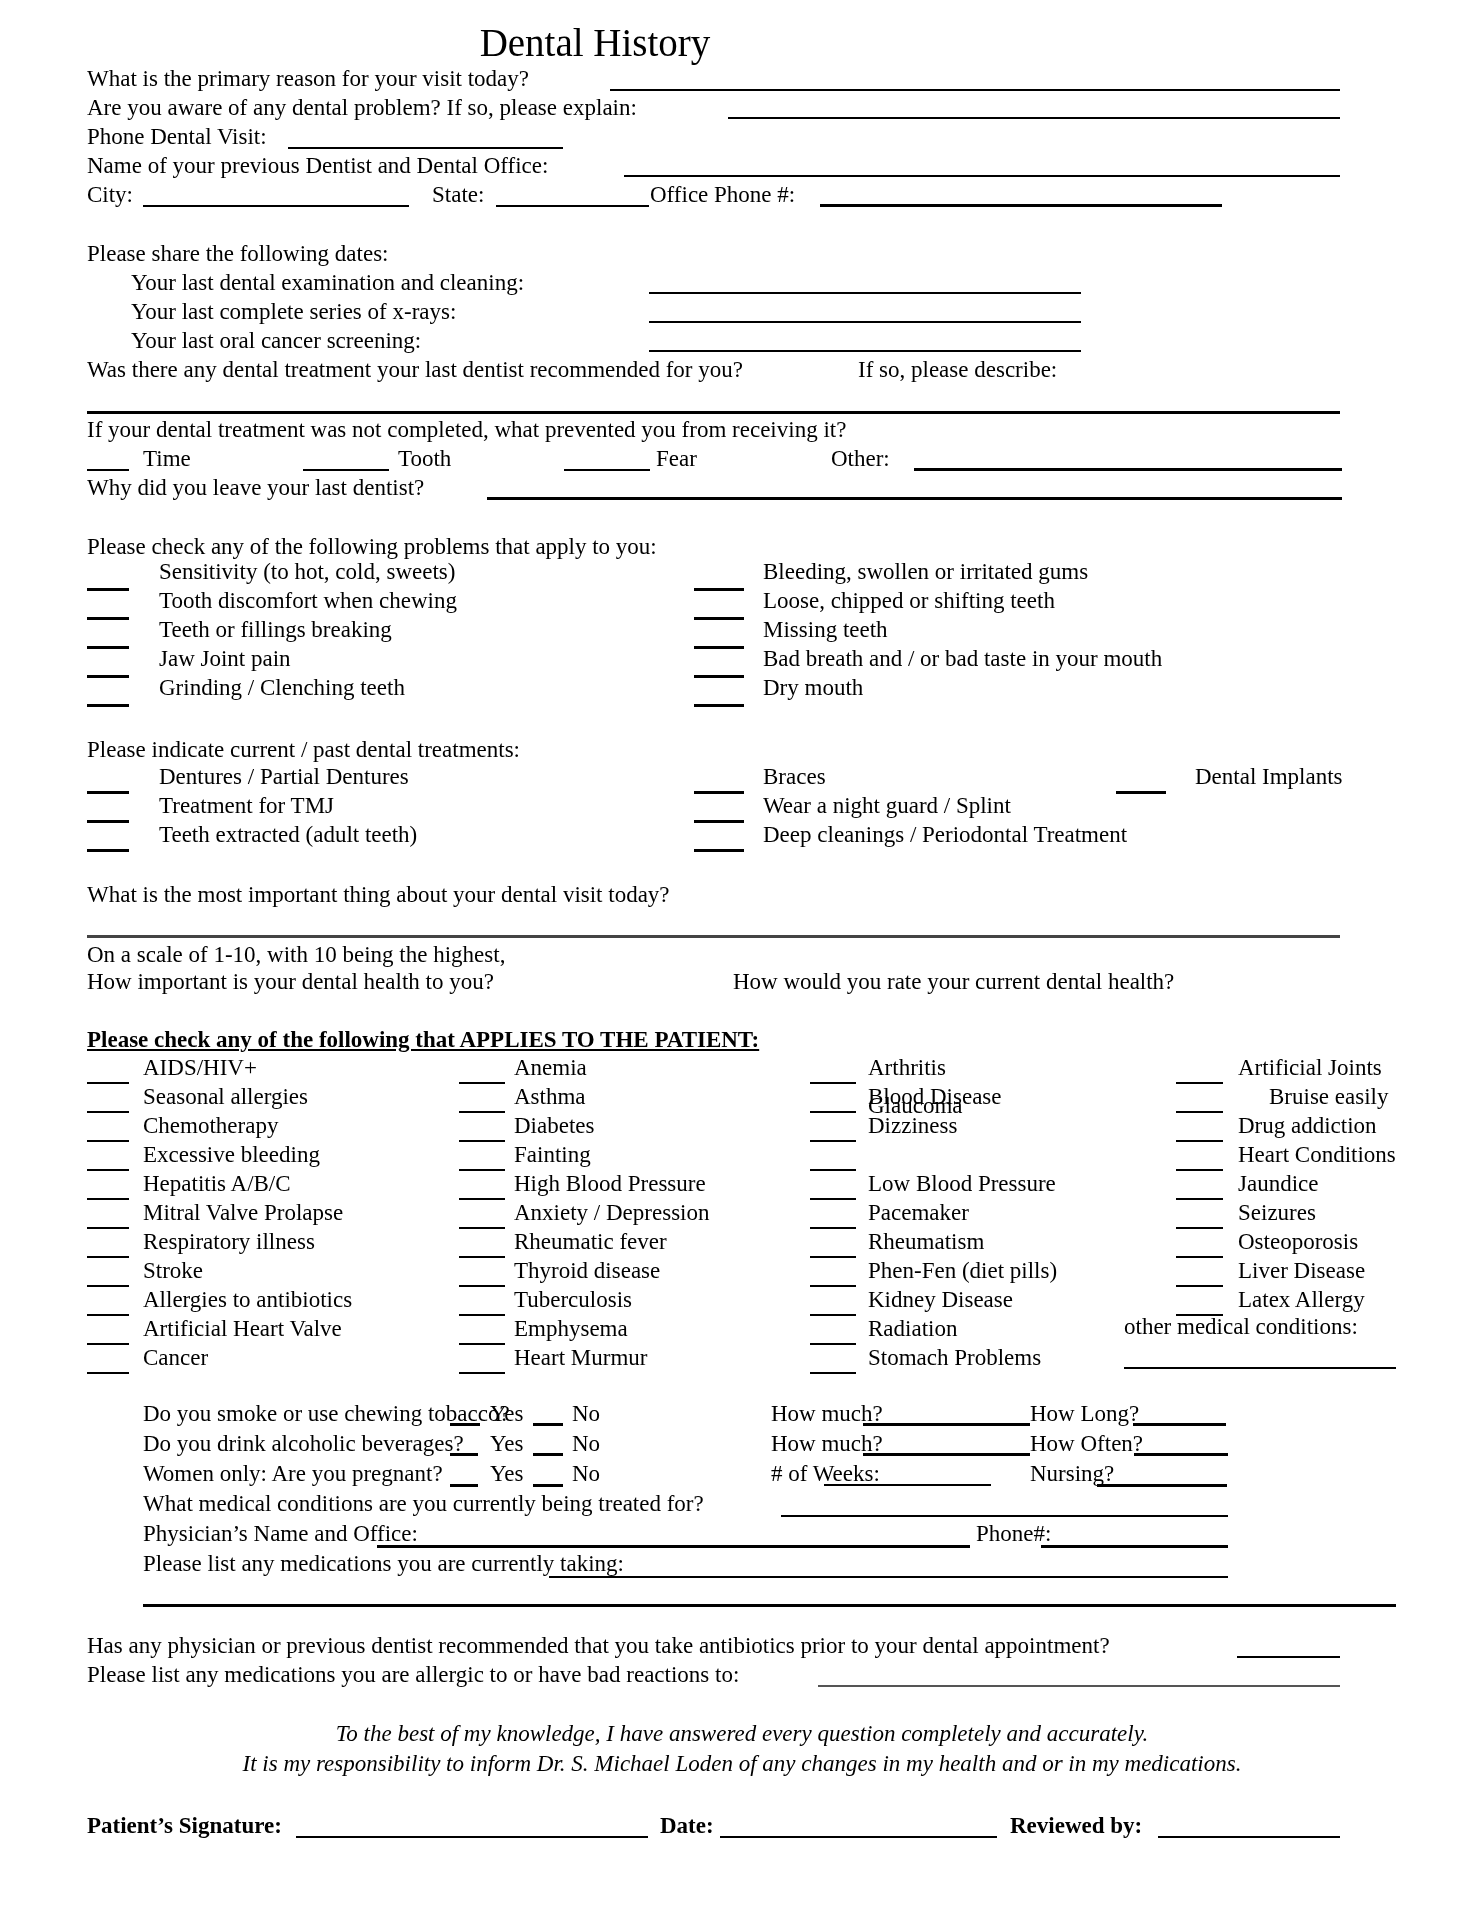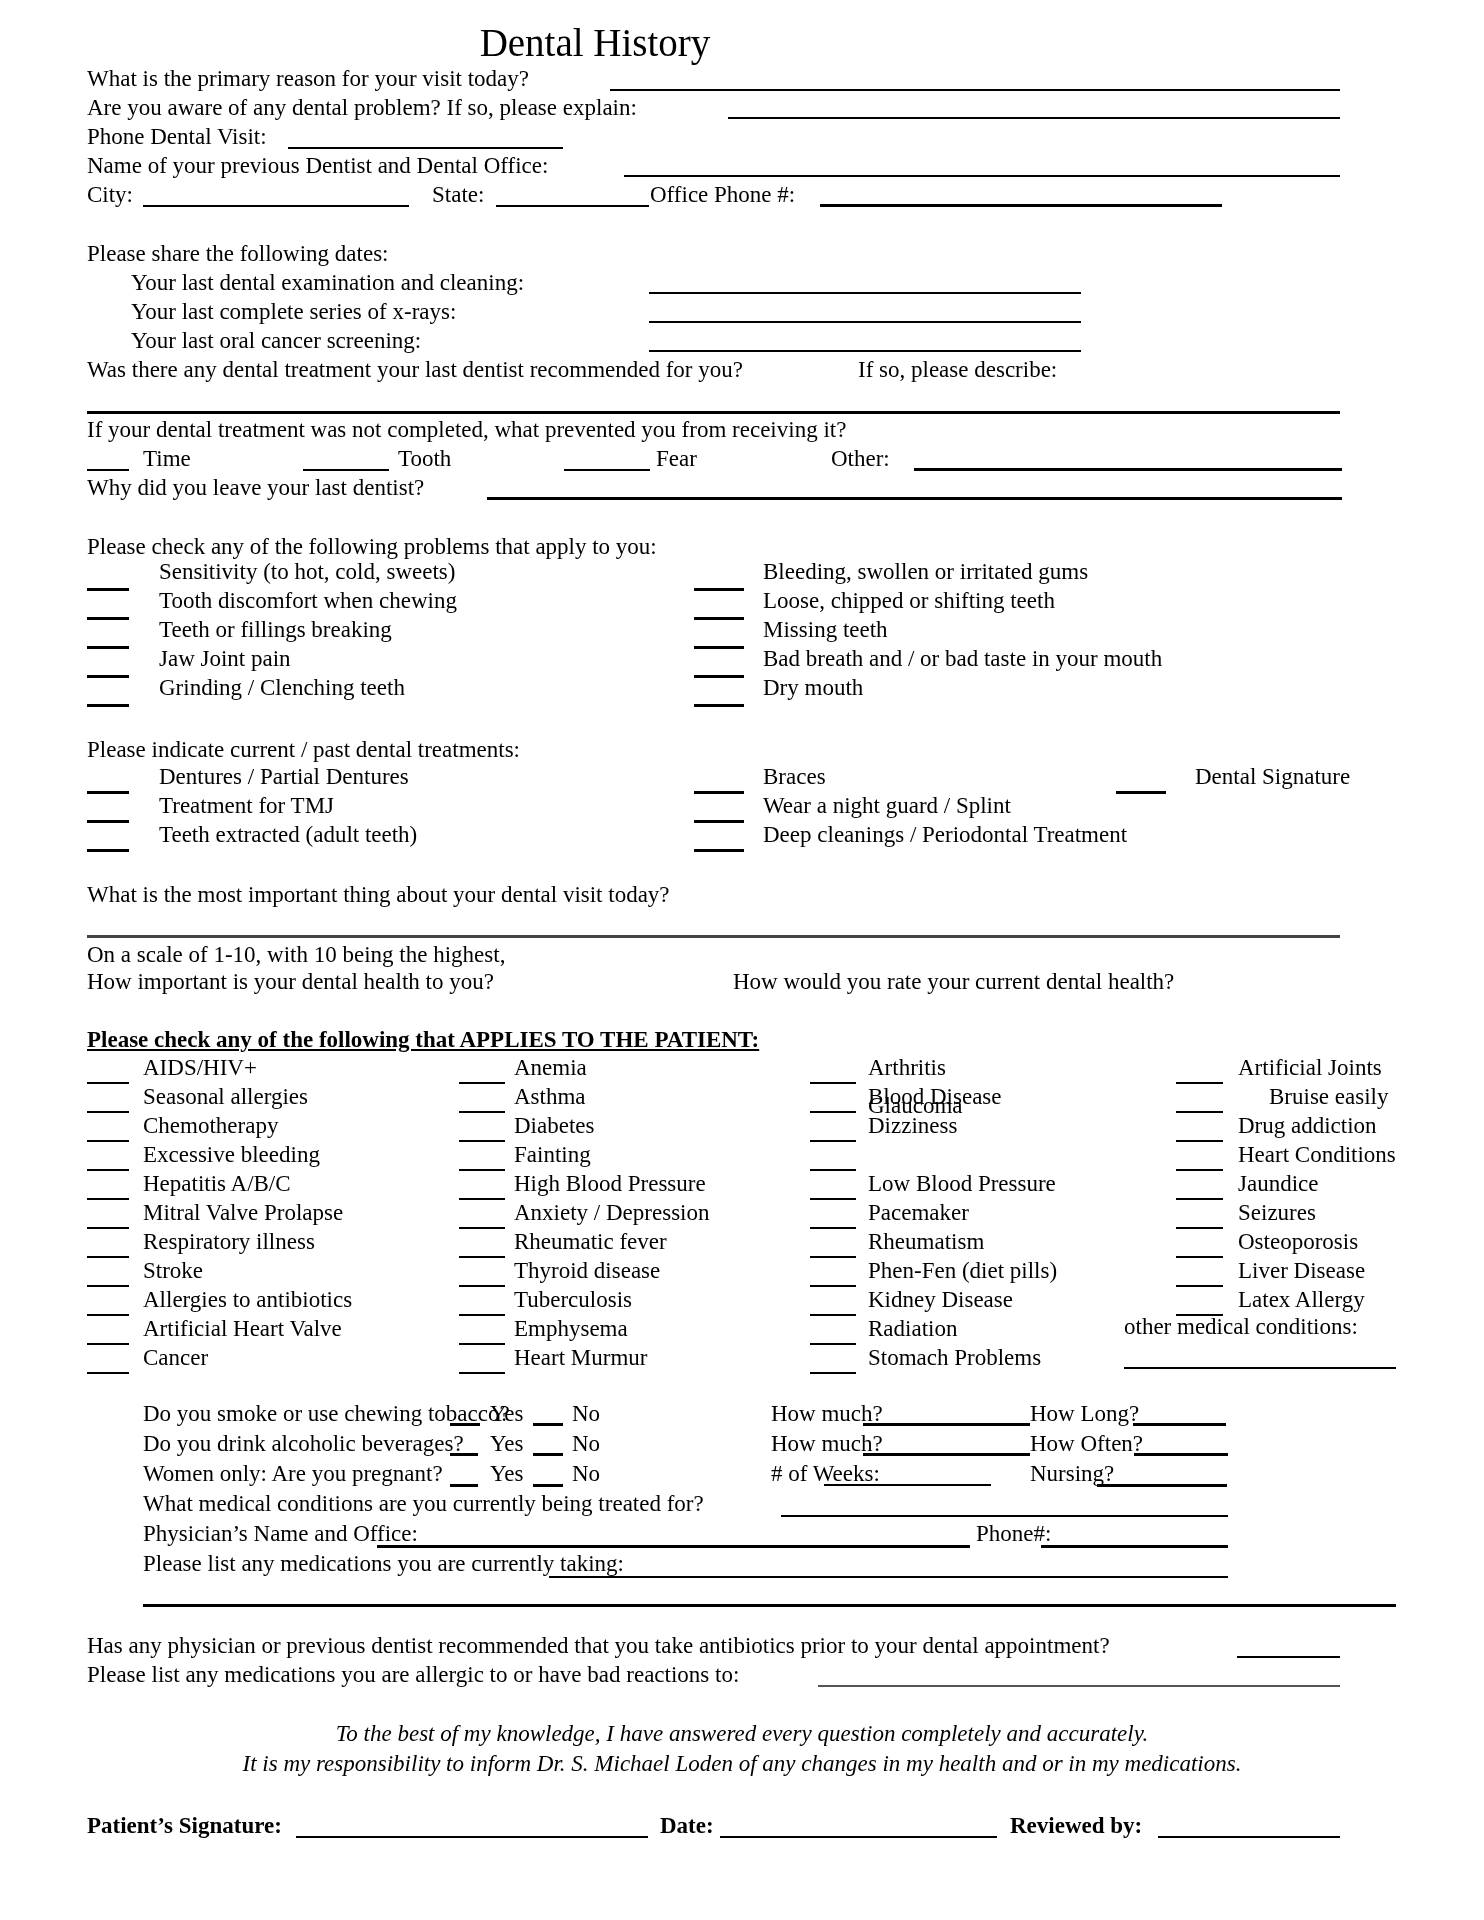--- a/index.html
+++ b/index.html
@@ -99,21 +99,21 @@
   </div>
 <div id="treat-right">
     <div class="ln thick" style="left: 694px; top: 791px; width: 50px;"></div>
     <div class="t" style="left: 763px; top: 763px;">Braces</div>
     <div class="ln thick" style="left: 694px; top: 820px; width: 50px;"></div>
     <div class="t" style="left: 763px; top: 792px;">Wear a night guard / Splint</div>
     <div class="ln thick" style="left: 694px; top: 849px; width: 50px;"></div>
     <div class="t" style="left: 763px; top: 821px;">Deep cleanings / Periodontal Treatment</div>
   </div>
 <div class="ln thick" style="left:1116px;top:791px;width:50px"></div>
-<div class="t" style="left:1195px;top:763px">Dental Signature</div>
+<div class="t" style="left:1195px;top:763px">Dental Implants</div>
 
 <div class="t" style="left:87px;top:881px">What is the most important thing about your dental visit today?</div>
 <div class="ln thick" style="left:87px;top:935px;width:1253px;background:#444"></div>
 <div class="t" style="left:87px;top:941px">On a scale of 1-10, with 10 being the highest,</div>
 <div class="t" style="left:87px;top:968px">How important is your dental health to you?</div>
 <div class="t" style="left:733px;top:968px">How would you rate your current dental health?</div>
 
 <div class="t bold ul" style="left:87px;top:1026px">Please check any of the following that APPLIES TO THE PATIENT:</div>
 <div id="med-grid">
     <div class="ln" style="left: 87px; top: 1082px; width: 42px;"></div>

